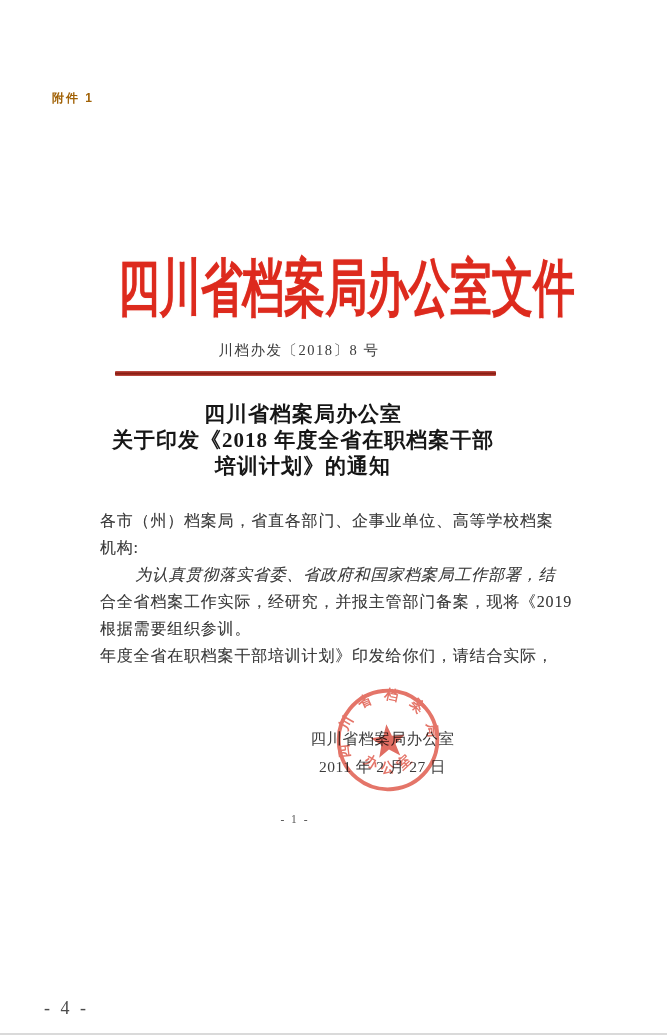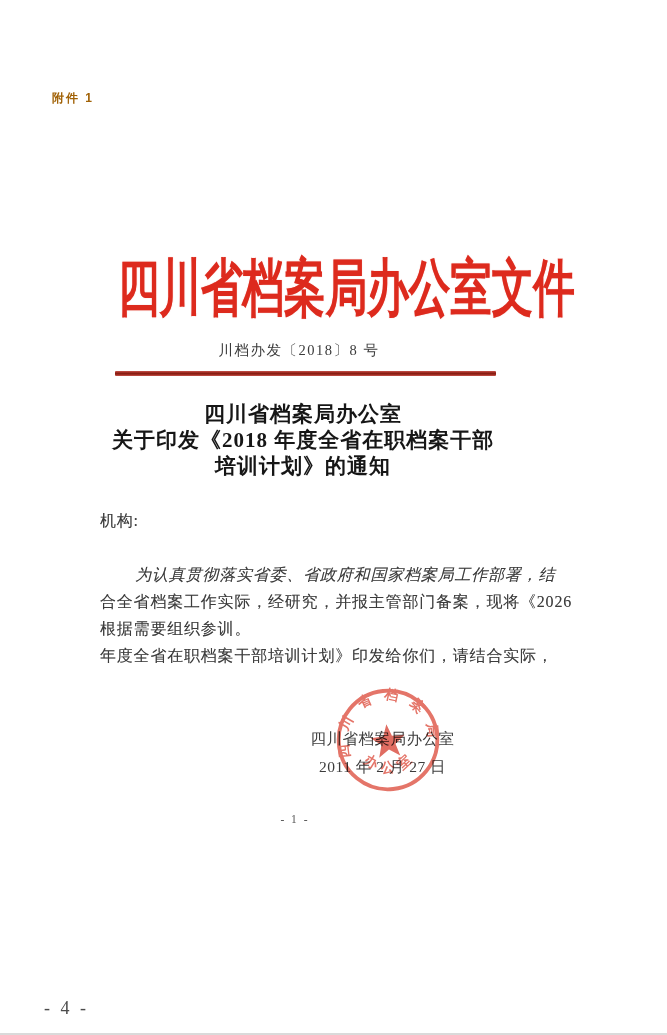--- a/index.html
+++ b/index.html
@@ -93,26 +93,27 @@
 
   <div class="abs red-line"></div>
 
   <div class="abs centerwrap doc-title">
     <div class="line">四川省档案局办公室</div>
     <div class="line">关于印发《2018 年度全省在职档案干部</div>
     <div class="line">培训计划》的通知</div>
   </div>
 
   <div class="abs bodytext salutation">
+    <div class="line">各市（州）档案局，省直各部门、企事业单位、高等学校档案</div>
     <div class="line">机构:</div>
   </div>
 
   <div class="abs bodytext paragraph">
     <div class="line">为认真贯彻落实省委、省政府和国家档案局工作部署，结</div>
-    <div class="line">合全省档案工作实际，经研究，并报主管部门备案，现将《2026</div>
+    <div class="line">合全省档案工作实际，经研究，并报主管部门备案，现将《2019</div>
     <div class="line">根据需要组织参训。</div>
     <div class="line">年度全省在职档案干部培训计划》印发给你们，请结合实际，</div>
   </div>
 
   <div class="abs signature-block">
     <div class="line">四川省档案局办公室</div>
     <div class="line">2011 年 2 月 27 日</div>
   </div>
 
   <svg class="abs seal" viewBox="0 0 100 100" xmlns="http://www.w3.org/2000/svg">

